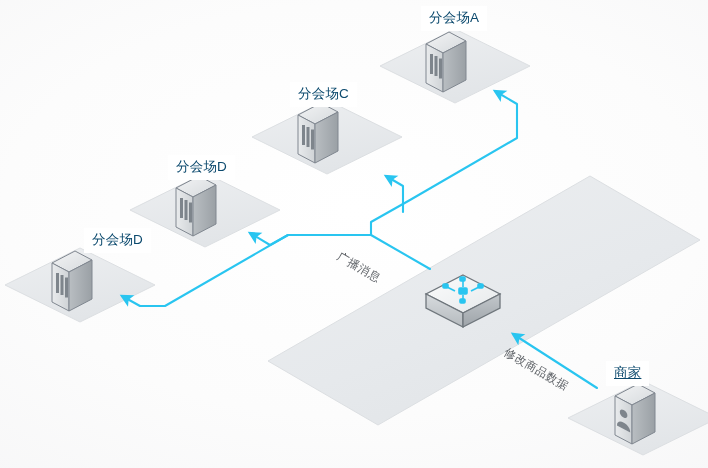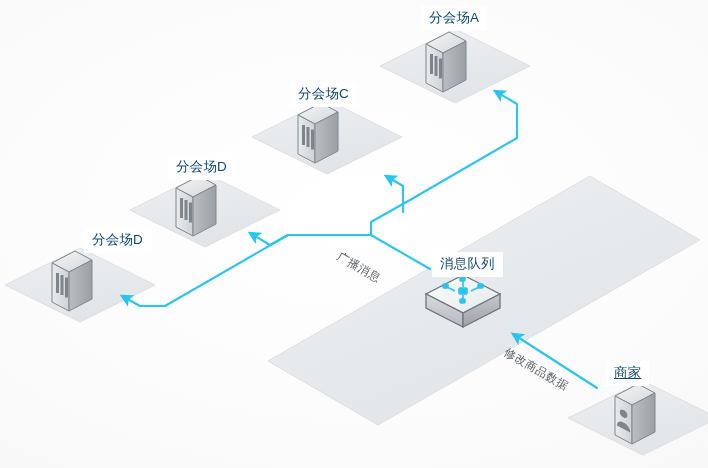--- a/index.html
+++ b/index.html
@@ -203,18 +203,17 @@
       </g>
     </g>
 
   </svg>
 
   <div class="label-chip" style="left:421px;top:6px;">分会场A</div>
   <div class="label-chip" style="left:290px;top:82px;">分会场C</div>
   <div class="label-chip" style="left:168px;top:155px;">分会场D</div>
   <div class="label-chip" style="left:42px;top:228px;margin-left:42px;">分会场D</div>
   <div class="label-chip" style="left:606px;top:361px;text-decoration:underline;">商家</div>
-  <div class="label-chip" style="left:432px;top:252px;">消息队列</div>
 
   <div class="iso-label" style="left:338px;top:248px;transform:rotate(30deg);">广播消息</div>
   <div class="iso-label" style="left:505px;top:344px;transform:rotate(30deg);">修改商品数据</div>
 
 </div>
 
 </body></html>

